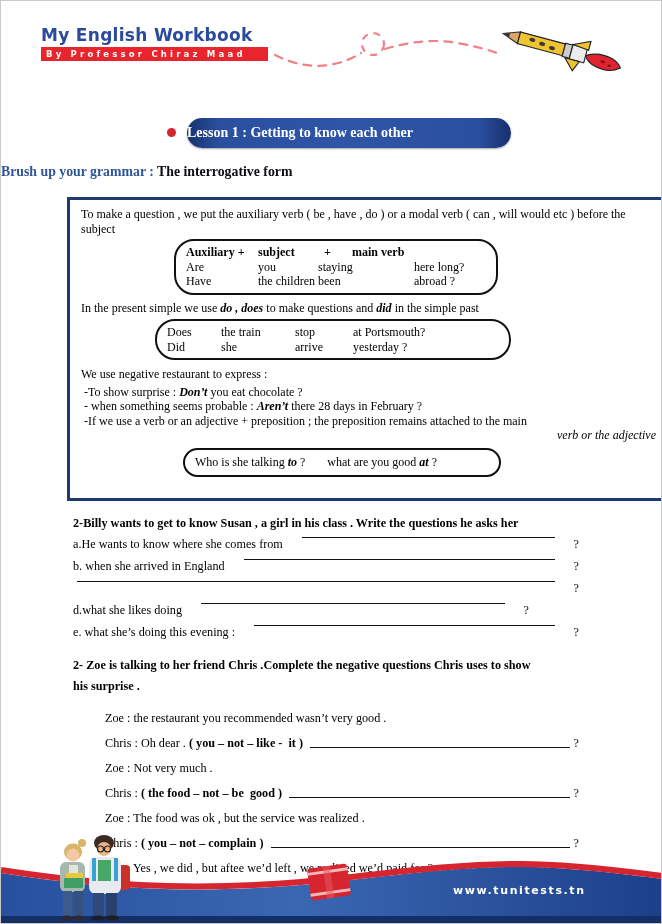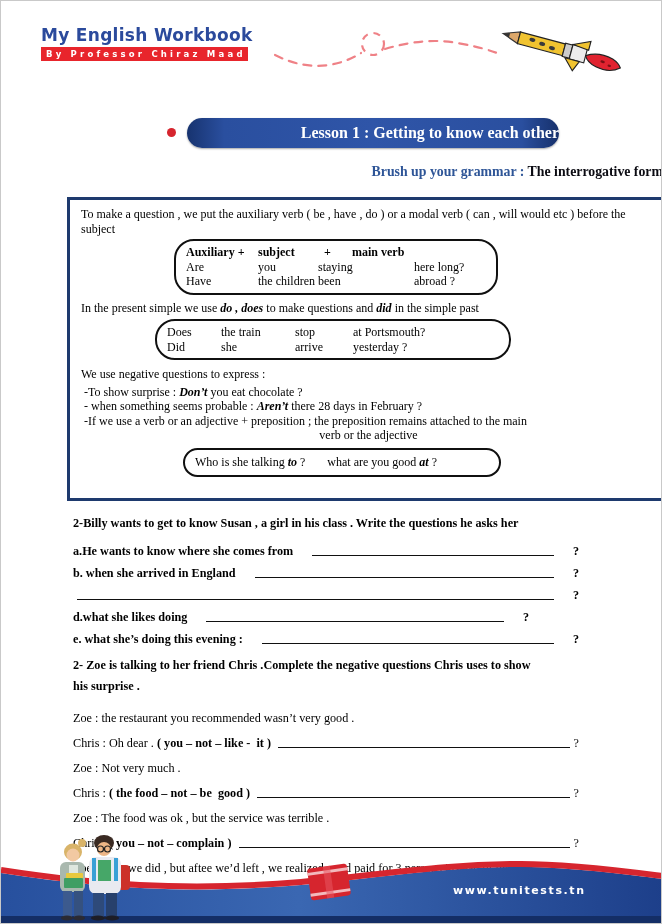--- a/index.html
+++ b/index.html
@@ -3,59 +3,59 @@
 <meta charset="utf-8">
 <style>
   html,body{margin:0;padding:0;}
   body{width:662px;height:924px;position:relative;background:#ffffff;overflow:hidden;
        font-family:"Liberation Serif",serif;color:#000;box-sizing:border-box;border:1px solid #c9c9c9;}
   
   .logo{position:absolute;left:40px;top:24px;}
   .logo-title{font-family:"DejaVu Sans",sans-serif;font-weight:800;color:#2b4a9c;
               font-size:17px;letter-spacing:.3px;white-space:nowrap;}
   .logo-bar{margin-top:2px;background:#e8252c;color:#fff;font-family:"DejaVu Sans",sans-serif;
-            font-weight:700;font-size:8.5px;letter-spacing:3.2px;padding:2px 2px 2px 5px;
+            font-weight:700;font-size:8.5px;letter-spacing:3.2px;padding:2px 22px 2px 5px;
             white-space:nowrap;width:fit-content;}
   .trail-svg{position:absolute;left:268px;top:18px;width:362px;height:78px;}
   
   .dot{position:absolute;left:166px;top:127px;width:9px;height:9px;border-radius:50%;background:#d6252e;}
-  .pill{position:absolute;left:186px;top:117px;width:372px;height:30px;border-radius:15px;
+  .pill{position:absolute;left:186px;top:117px;width:324px;height:30px;border-radius:15px;
         background:linear-gradient(90deg,#17336f 0%,#2a4f9f 10%,#2f55a8 50%,#2a4f9f 90%,#16306b 100%);
-        color:#fff;font-weight:bold;font-size:16px;line-height:30px;text-align:right;
+        color:#fff;font-weight:bold;font-size:14px;line-height:30px;text-align:left;
         box-shadow:0 1px 2px rgba(0,0,0,.35);}
-  .subtitle{position:absolute;left:0;top:163px;width:662px;text-align:right;
+  .subtitle{position:absolute;left:0;top:163px;width:662px;text-align:left;
             font-weight:bold;font-size:13.8px;}
   .subtitle .lead{color:#2e5597;}
   .subtitle .topic{color:#0b0b12;}
   
   .gbox{position:absolute;left:66px;top:196px;width:603px;height:304px;border:3px solid #1e3a6e;
         box-sizing:border-box;padding:7px 11px 0;font-size:12px;line-height:14.5px;}
   .intro{margin-bottom:3px;}
   .ibox{border:2.5px solid #101010;border-radius:20px;box-sizing:border-box;}
   .ibox1{margin:3px 0 6px 93px;width:324px;padding:4px 10px;}
   .hrow{display:grid;grid-template-columns:72px 66px 28px auto;font-weight:bold;}
   .drow1{display:grid;grid-template-columns:72px 60px 96px auto;}
   .para2{margin:2px 0 4px;}
   .ibox2{margin:3px 0 7px 74px;width:356px;padding:4px 10px;}
   .drow2{display:grid;grid-template-columns:54px 74px 58px auto;}
   .negintro{margin-bottom:3px;}
   .bullet{padding-left:3px;}
-  .b3l2{text-align:center;}
+  .b3l2{text-align:right;font-style:italic;}
   .ibox3{margin:5px 0 0 102px;width:318px;padding:5px 10px 6px;}
   .gap{display:inline-block;width:22px;}
   .bi{font-weight:bold;font-style:italic;}
   
   .ex{position:absolute;left:72px;top:512px;width:506px;font-size:12.2px;}
   .ex-title{font-weight:bold;white-space:nowrap;line-height:20px;margin-bottom:4px;}
-  .q-row{display:flex;align-items:flex-end;height:22px;font-weight:bold;line-height:15px;gap:15px;}
+  .q-row{display:flex;align-items:flex-start;height:22px;font-weight:normal;line-height:15px;gap:15px;}
   .blank{flex:1;border-bottom:1.4px solid #111;margin:0 2px 3px 4px;}
   .qm{margin-left:2px;}
   .q-row.short{padding-right:50px;}
   .ex2-title{font-weight:bold;line-height:21px;margin:8px 0 4px;}
-  .d-row{display:flex;align-items:flex-end;height:25px;line-height:15px;white-space:pre-wrap;}
+  .d-row{display:flex;align-items:flex-end;height:25px;line-height:15px;white-space:pre-wrap;margin-left:32px;}
   .cue{font-weight:bold;}
   
   .footer-svg{position:absolute;left:0;bottom:0;width:662px;height:94px;}
   .url{position:absolute;left:452px;top:883px;color:#fff;font-family:"DejaVu Sans",sans-serif;
        font-weight:bold;font-size:11px;letter-spacing:1.6px;cursor:pointer;}
 </style>
 </head>
 <body>
 
 <div class="logo">
@@ -129,21 +129,21 @@
       <span>at Portsmouth?</span>
     </div>
     <div class="drow2">
       <span>Did</span>
       <span>she</span>
       <span>arrive</span>
       <span>yesterday ?</span>
     </div>
   </div>
 
-  <div class="negintro">We use negative questions to express :</div>
+  <div class="negintro">We use negative restaurant to express :</div>
 
   <div class="bullet">
     <span>-To show surprise : </span><span class="bi">Don’t</span><span> you eat chocolate ?</span>
   </div>
   <div class="bullet">
     <span>-  when something seems probable : </span><span class="bi">Aren’t</span><span> there 28 days in February ?</span>
   </div>
   <div class="bullet">-If we  use a verb or an adjective + preposition ; the preposition remains attached to the main</div>
   <div class="b3l2">verb or the adjective</div>
 
@@ -195,21 +195,21 @@
   </div>
   <div class="d-row">
     <span>Zoe : Not very much .</span>
   </div>
   <div class="d-row">
     <span>Chris : </span><span class="cue">( the food – not – be  good ) </span>
     <span class="blank"></span>
     <span class="qm">?</span>
   </div>
   <div class="d-row">
-    <span>Zoe : The food was ok , but the service was terrible .</span>
+    <span>Zoe : The food was ok , but the service was realized .</span>
   </div>
   <div class="d-row">
     <span>Chris : </span><span class="cue">( you – not – complain ) </span>
     <span class="blank"></span>
     <span class="qm">?</span>
   </div>
   <div class="d-row">
     <span>Zoe : Yes , we did , but aftee we’d left , we realized we’d paid for 3 persons instead of two .</span>
   </div>
 </div>

